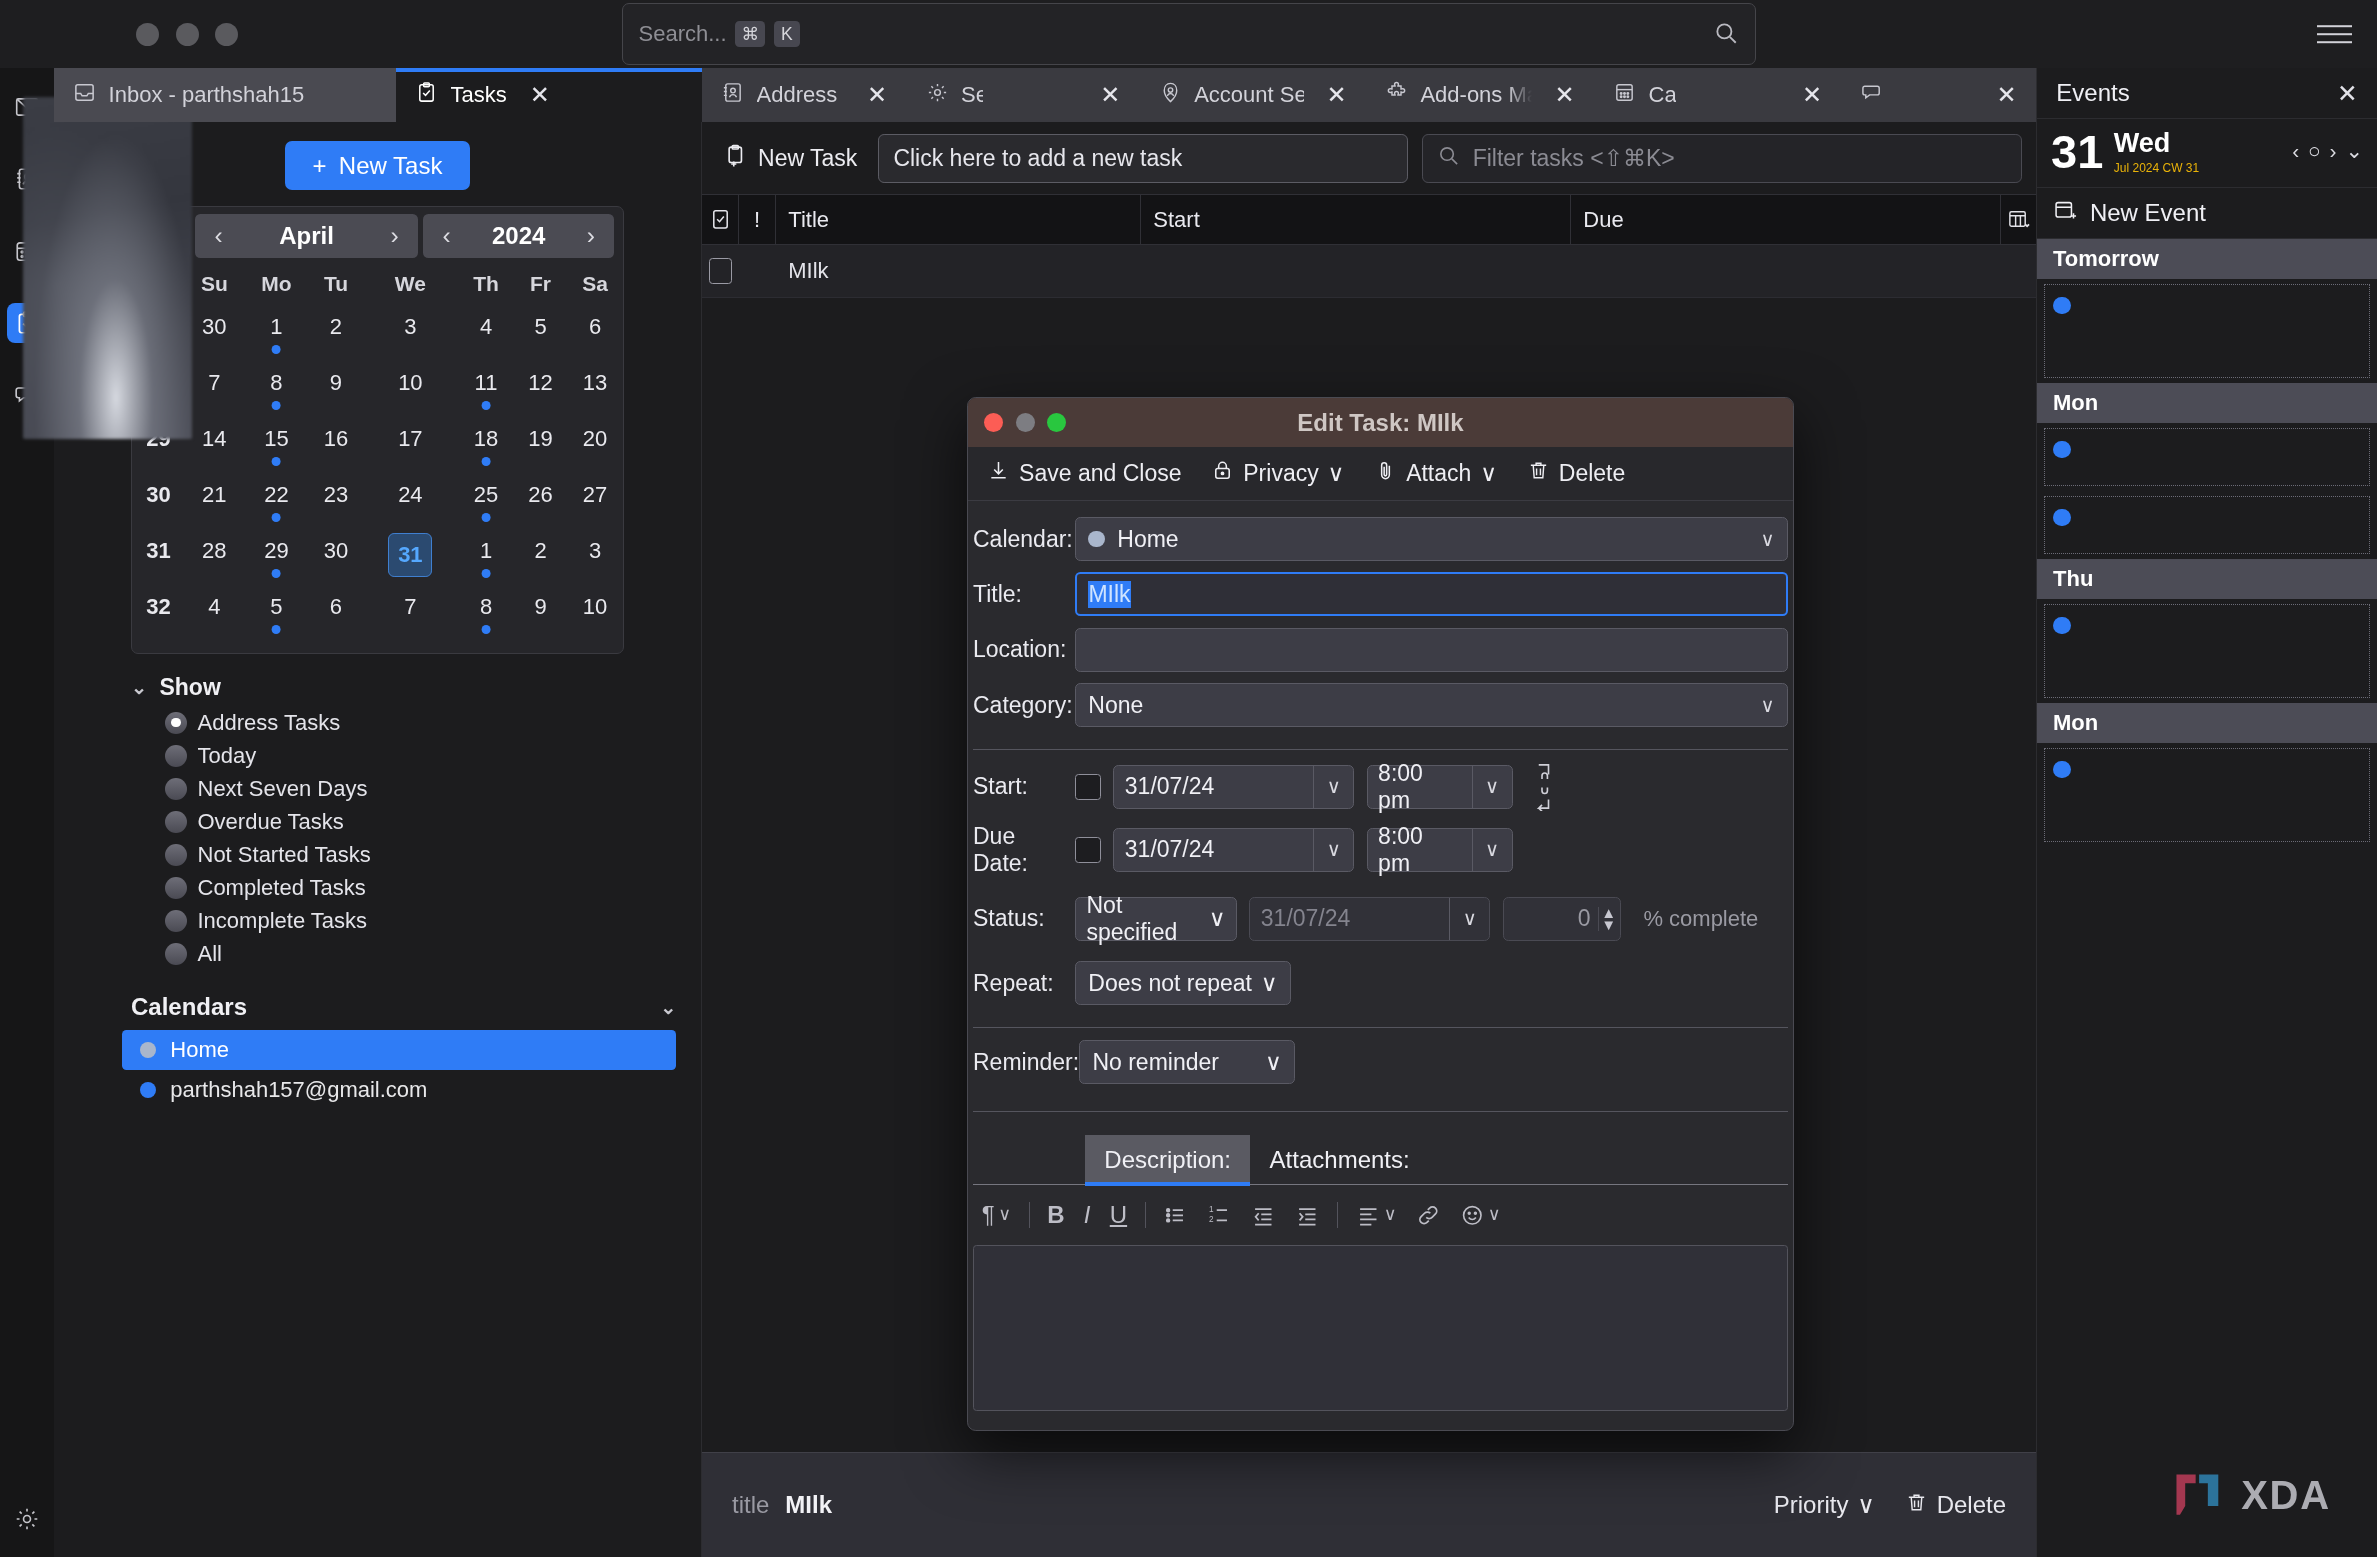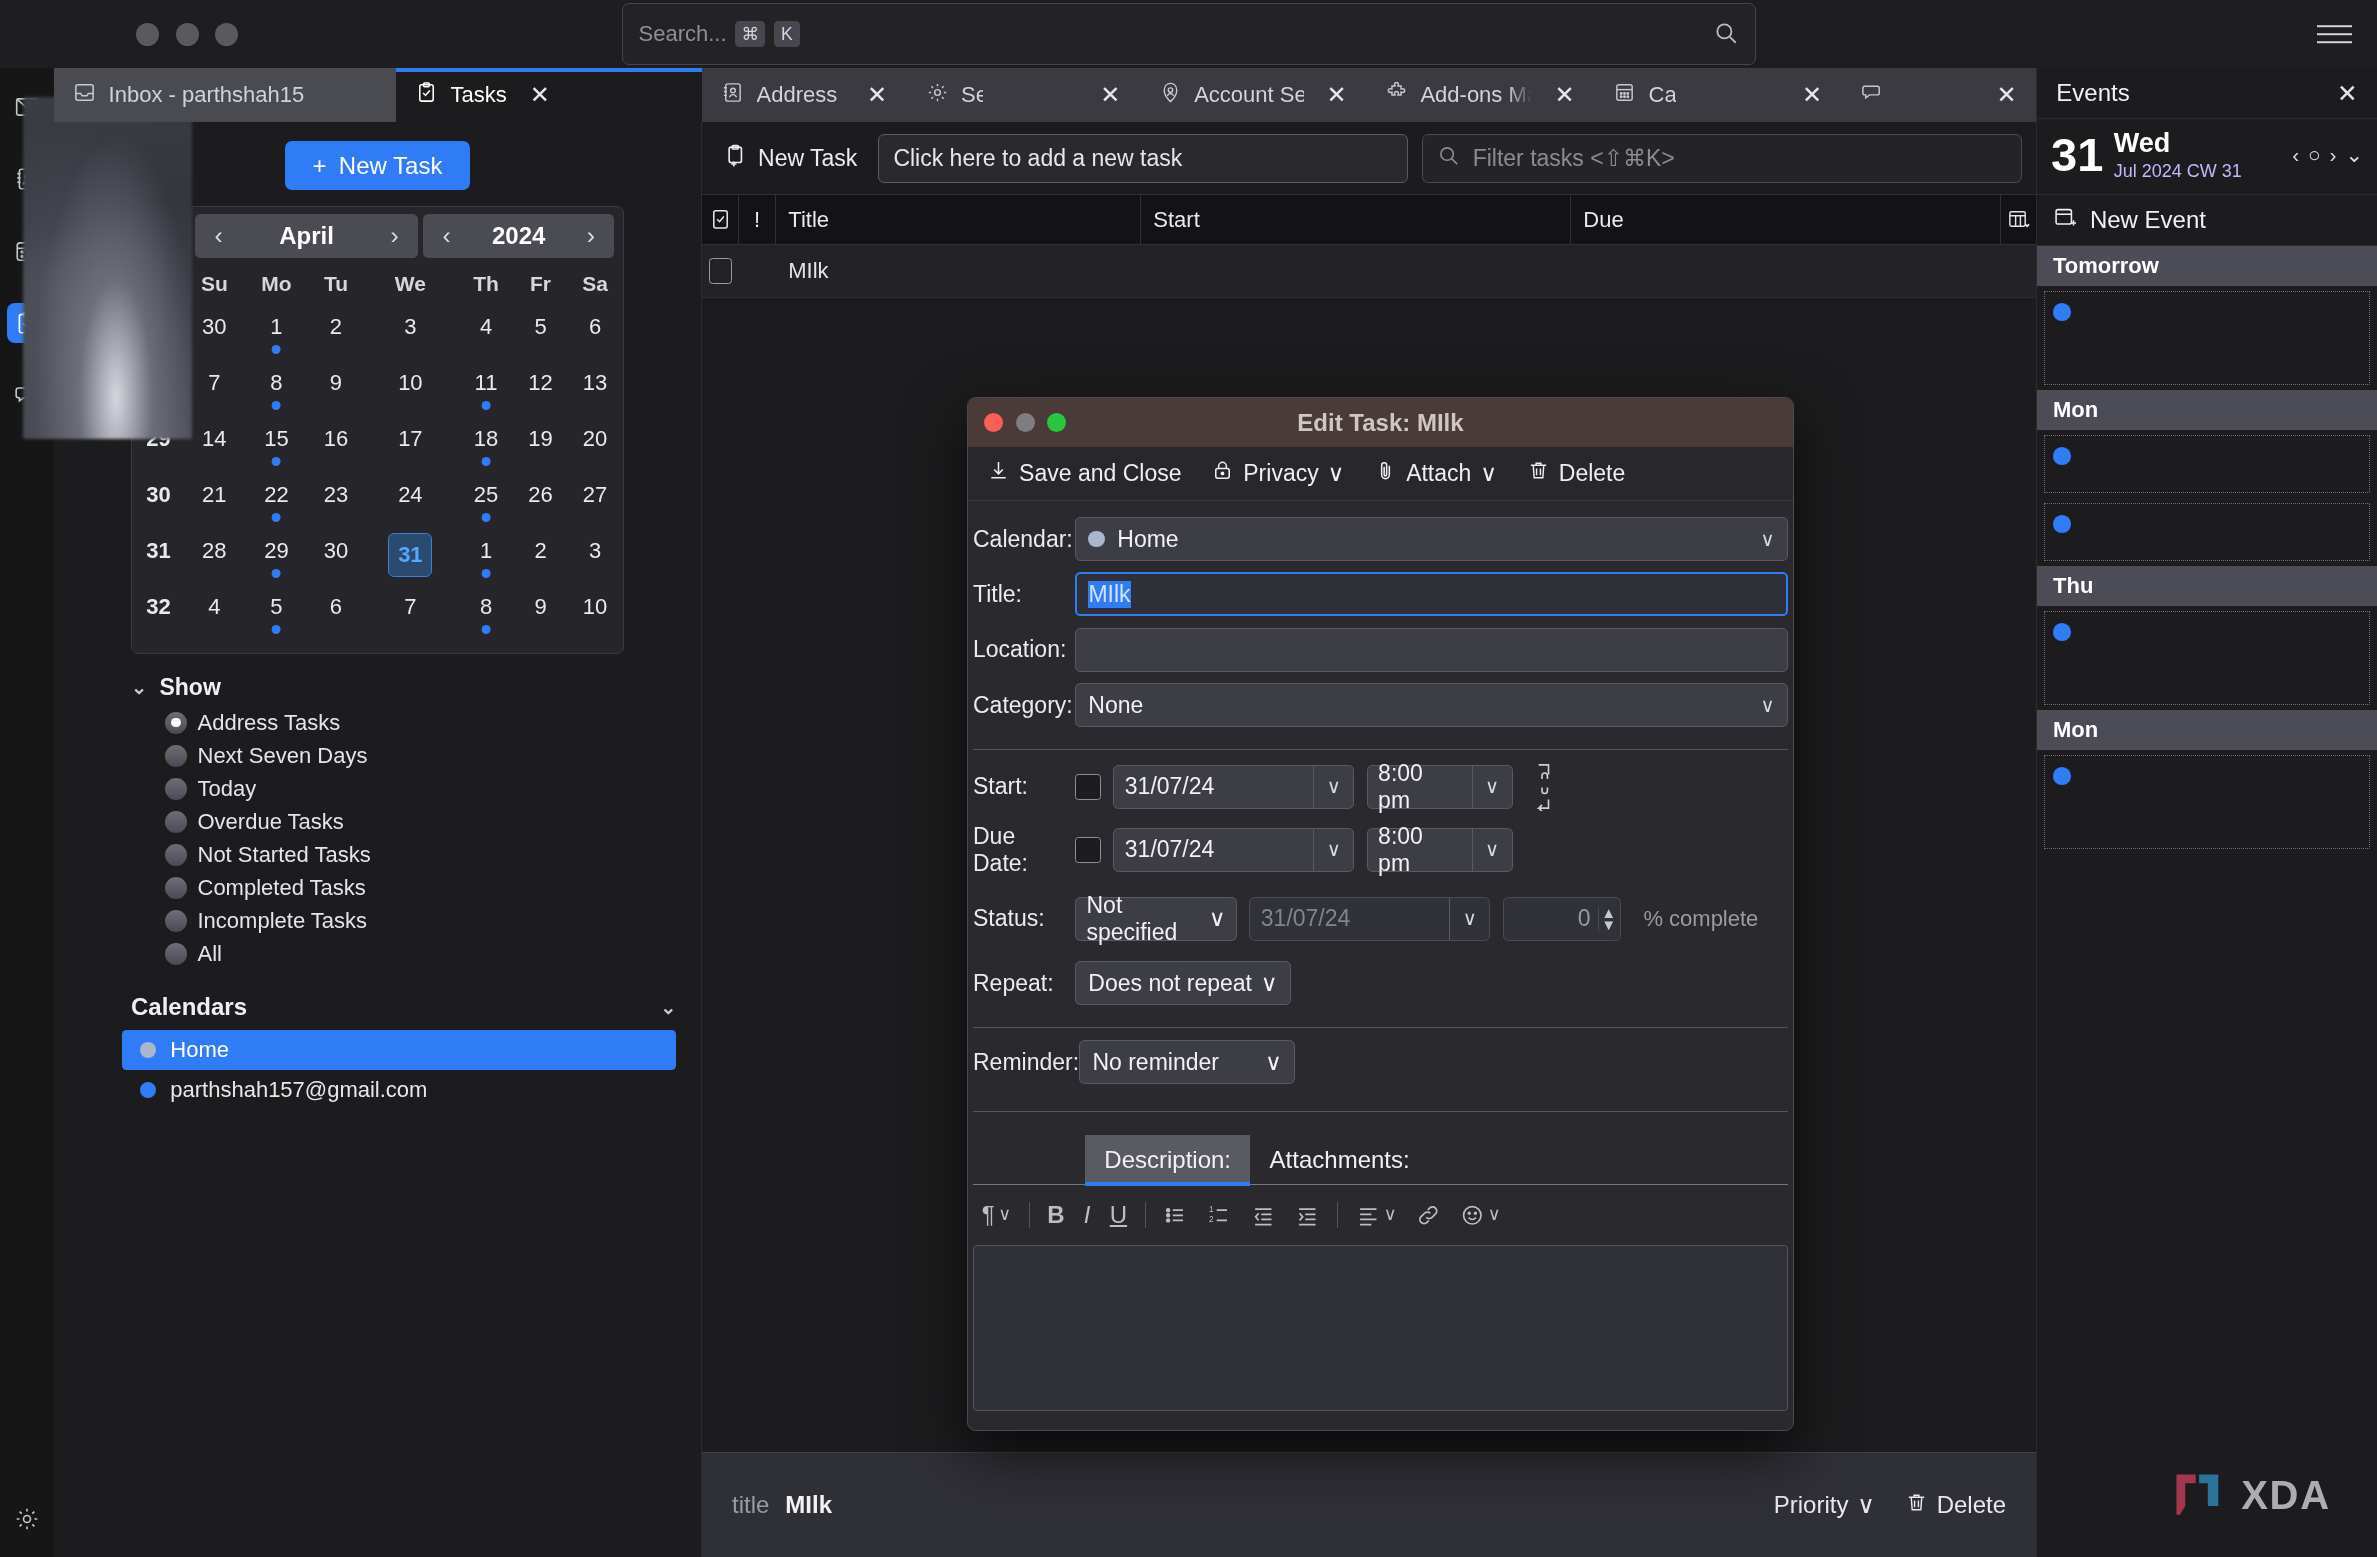--- a/index.html
+++ b/index.html
@@ -166,21 +166,21 @@
   .events { width: 341px; flex: 0 0 341px; background: #1c1c1e;
     border-left: 0.9px solid #2c2c30; display: flex; flex-direction: column; }
   .ev-head { height: 51px; flex: 0 0 51px; display: flex; align-items: center;
     padding: 0 19.3px; font-size: 24px; color: #f0f0f5; border-bottom: 0.9px solid #2c2c30; }
   .ev-close { margin-left: auto; cursor: pointer; font-size: 24.6px; color: #e2e2e8; }
   .ev-date { display: flex; align-items: center; padding: 8.8px 14px 12.3px;
     border-bottom: 0.9px solid #2c2c30; gap: 10.5px; }
   .ev-daynum { font-size: 47px; font-weight: bold; line-height: 1; color: #fff; }
   .ev-dcol { display: flex; flex-direction: column; gap: 1.8px; }
   .ev-dow { font-size: 27px; font-weight: bold; color: #fff; }
-  .ev-sub { font-size: 18px; color: #c4b5fd; }
+  .ev-sub { font-size: 12px; color: #eab308; }
   .ev-nav { margin-left: auto; display: flex; align-items: center; gap: 8.8px;
     color: #dcdce2; font-size: 21px; }
   .ev-new { height: 51px; display: flex; align-items: center; gap: 12.3px;
     padding: 0 16px; font-size: 24px; color: #f0f0f5; cursor: pointer;
     border-bottom: 0.9px solid #2c2c30; }
   .ev-group { background: #4c4c56; font-size: 22px; font-weight: bold; color: #fff;
     padding: 7px 16px; }
   .ev-item { position: relative; padding: 12.3px 12.3px 12.3px 16px; display: flex;
     align-items: flex-start; gap: 12.3px; cursor: pointer; }
   .ev-item .outline { position: absolute; inset: 5.3px 7px; border: 1.8px dotted #6b6b76; }
@@ -489,25 +489,25 @@
         <span class="chev">⌄</span>
         <span>Show</span>
       </div>
       <div id="show-options">
           <div class="radio-item">
             <span class="radio on"></span>
             <span>Address Tasks</span>
           </div>
           <div class="radio-item">
             <span class="radio"></span>
-            <span>Next Seven Days</span>
+            <span>Today</span>
           </div>
           <div class="radio-item">
             <span class="radio"></span>
-            <span>Today</span>
+            <span>Next Seven Days</span>
           </div>
           <div class="radio-item">
             <span class="radio"></span>
             <span>Overdue Tasks</span>
           </div>
           <div class="radio-item">
             <span class="radio"></span>
             <span>Not Started Tasks</span>
           </div>
           <div class="radio-item">

